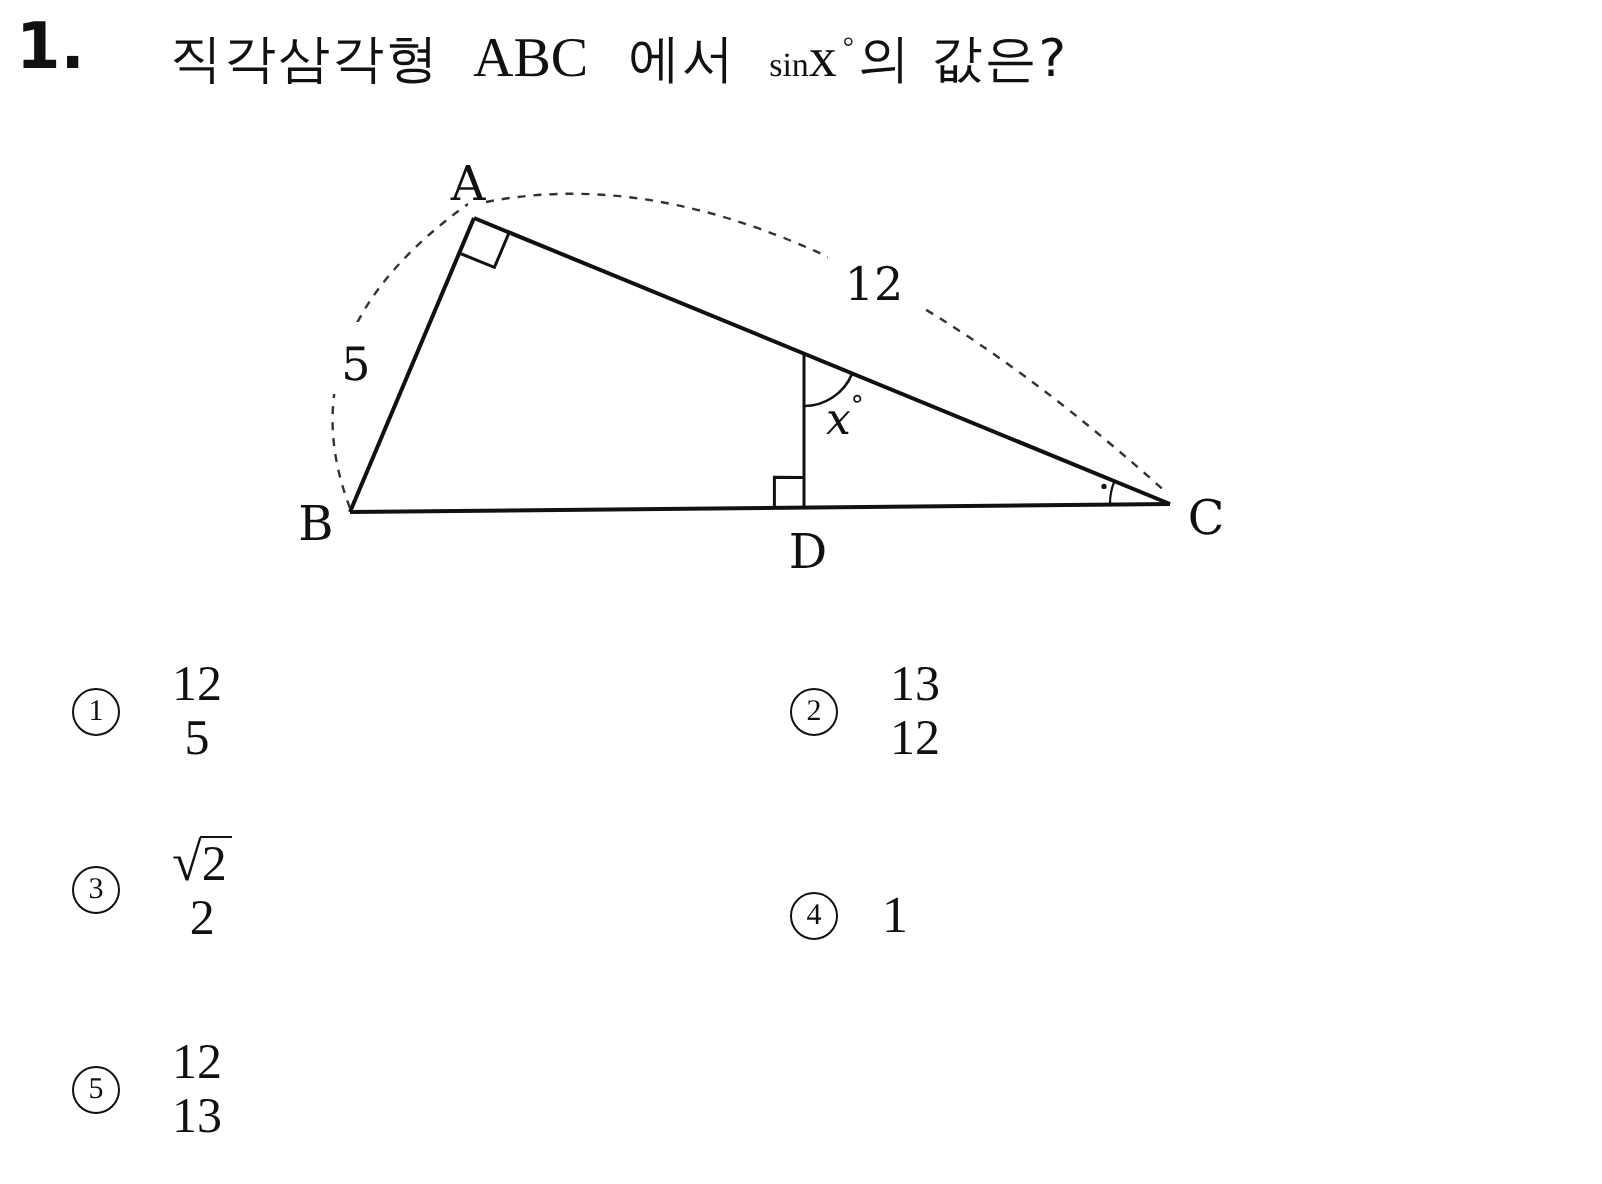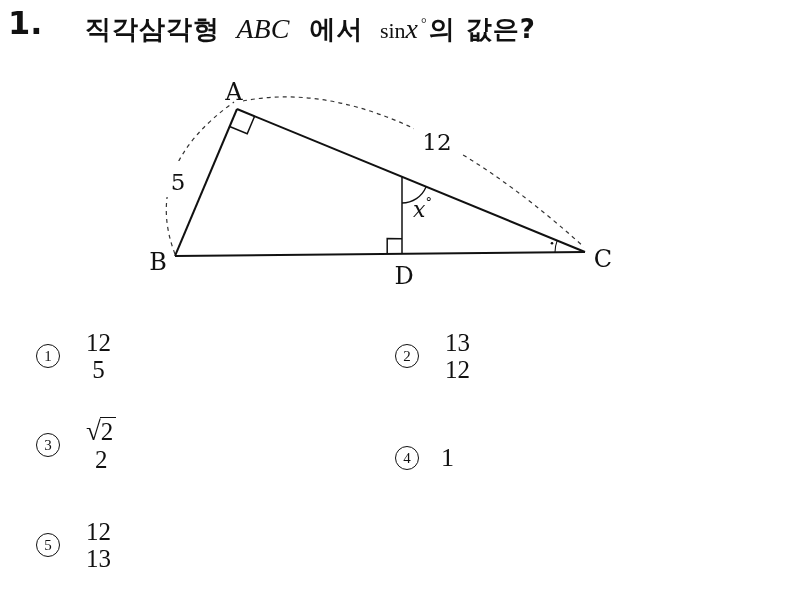--- a/index.html
+++ b/index.html
@@ -18,24 +18,24 @@
     position: absolute; left: 8px; top: 4px;
     font-family: "DejaVu Sans", "Liberation Sans", sans-serif;
     font-weight: 700; font-size: 32px; letter-spacing: 0px;
   }
   .title-line {
     position: absolute; left: 85px; top: 12px;
     white-space: nowrap; font-size: 26px;
   }
   .ko {
     font-family: "DejaVu Sans", "Liberation Sans", sans-serif;
-    font-weight: 700; font-size: 26px; letter-spacing: 1px;
+    font-weight: 400; font-size: 26px; letter-spacing: 1px;
   }
-  .math-it { font-style: italic; font-size: 28px; }
-  .math-rm { font-size: 22px; }
+  .math-it { font-size: 28px; }
+  .math-rm { font-size: 17px; }
   .mspace-l { margin-left: 10px; }
   .mspace-s { margin-left: 20px; }
   .deg-sup { font-size: 14px; vertical-align: 10px; margin: 0 2px 0 3px; }
 
   
   svg.diagram { position: absolute; left: 120px; top: 75px; }
 
   
   .choice { position: absolute; display: flex; align-items: center; }
   .circle-num {

